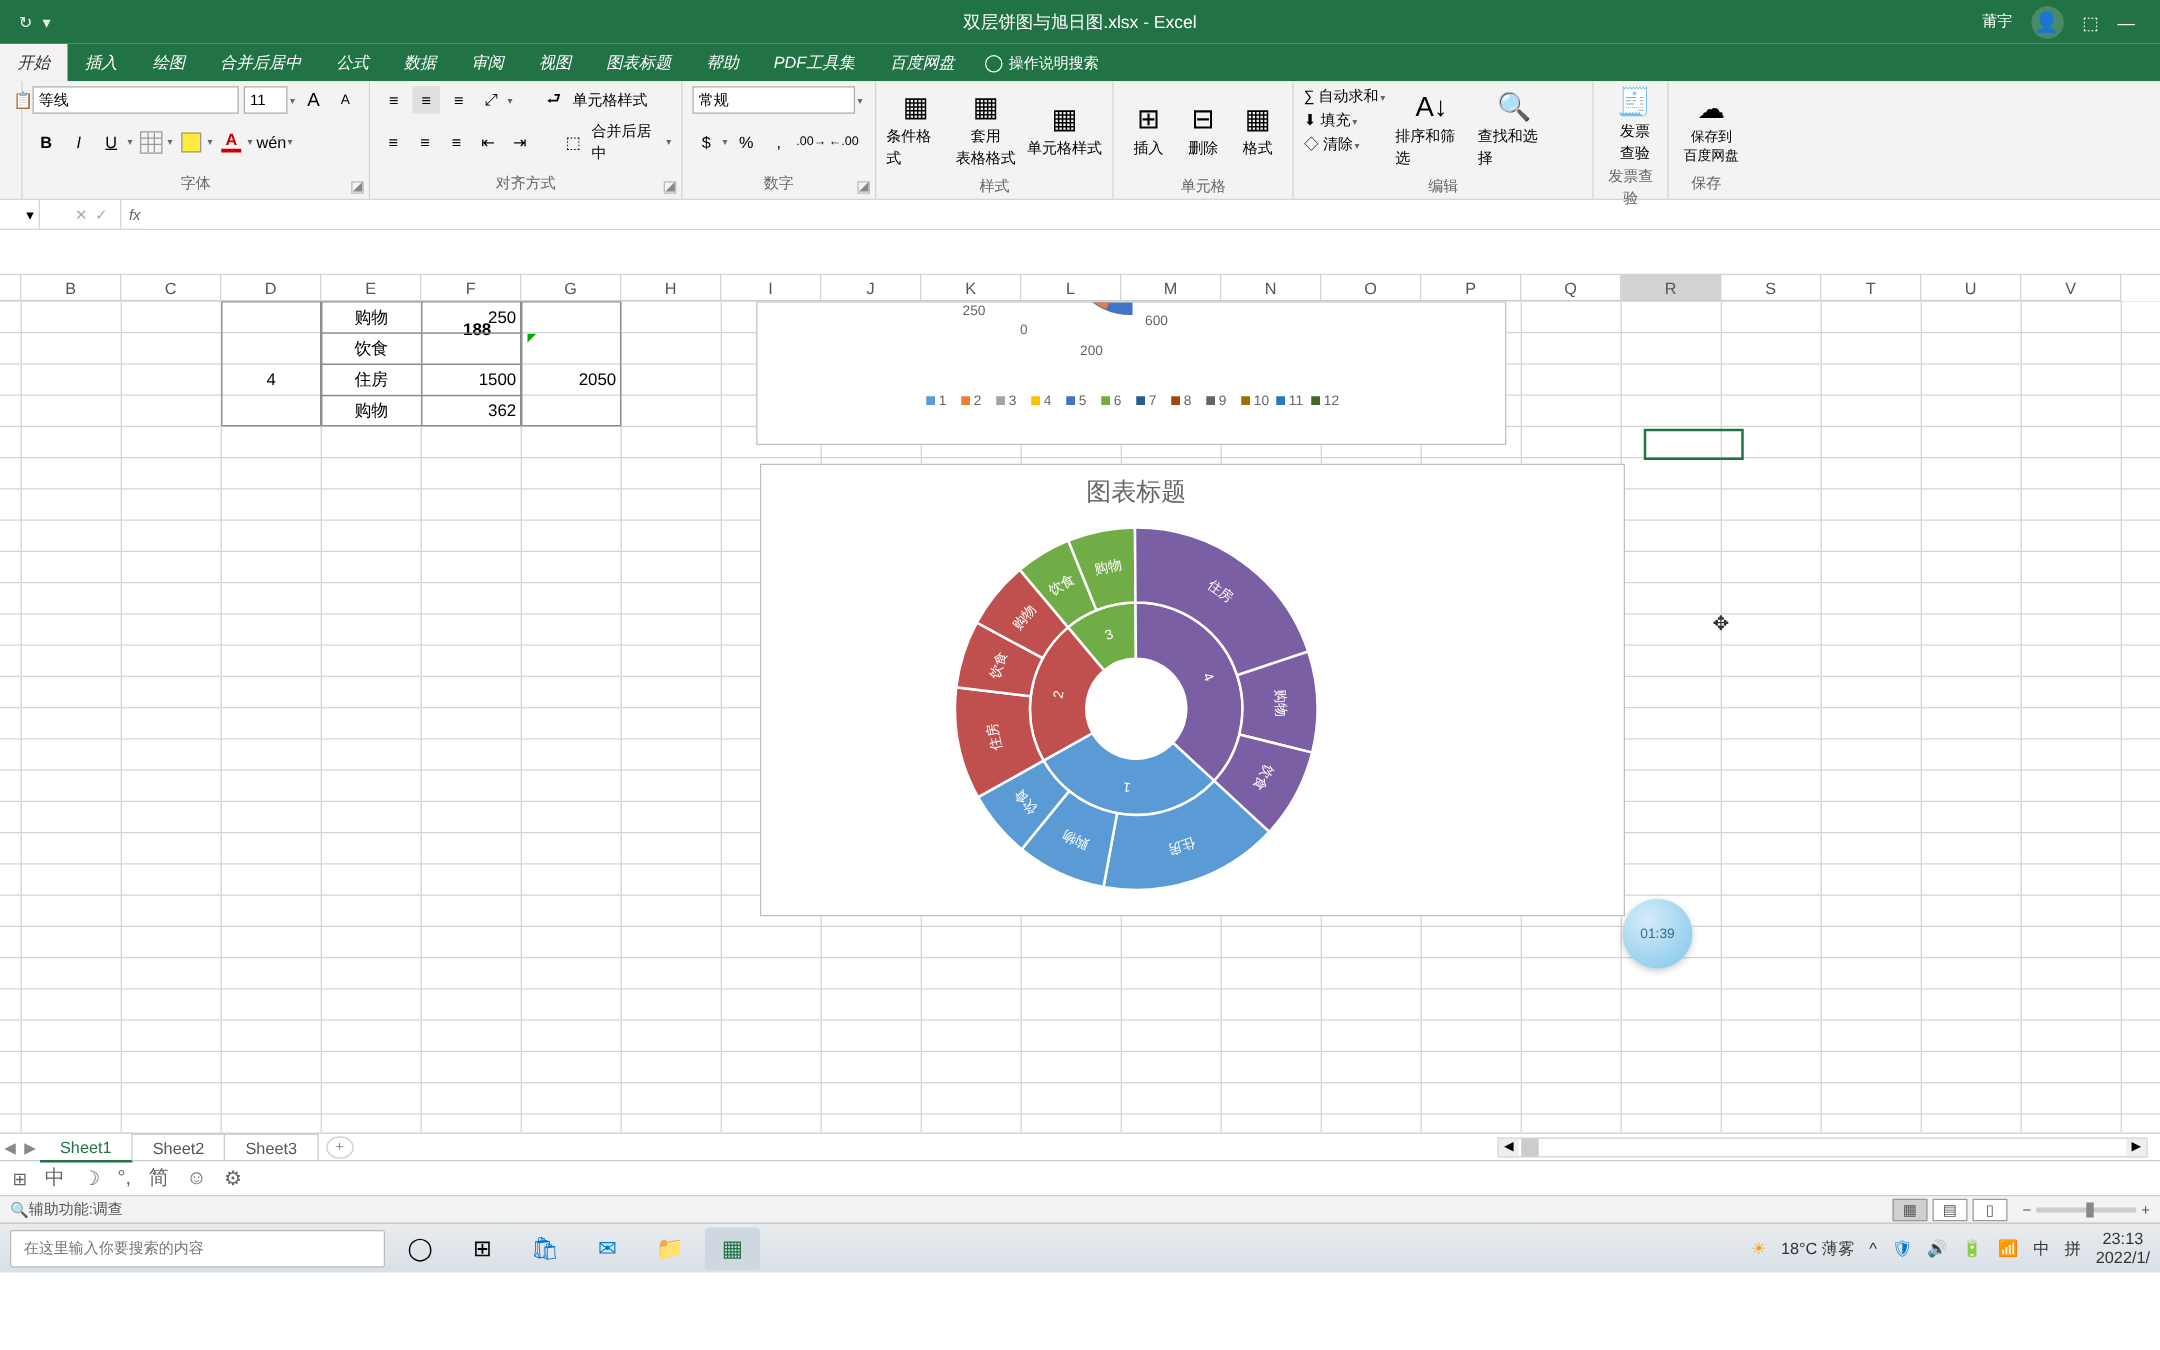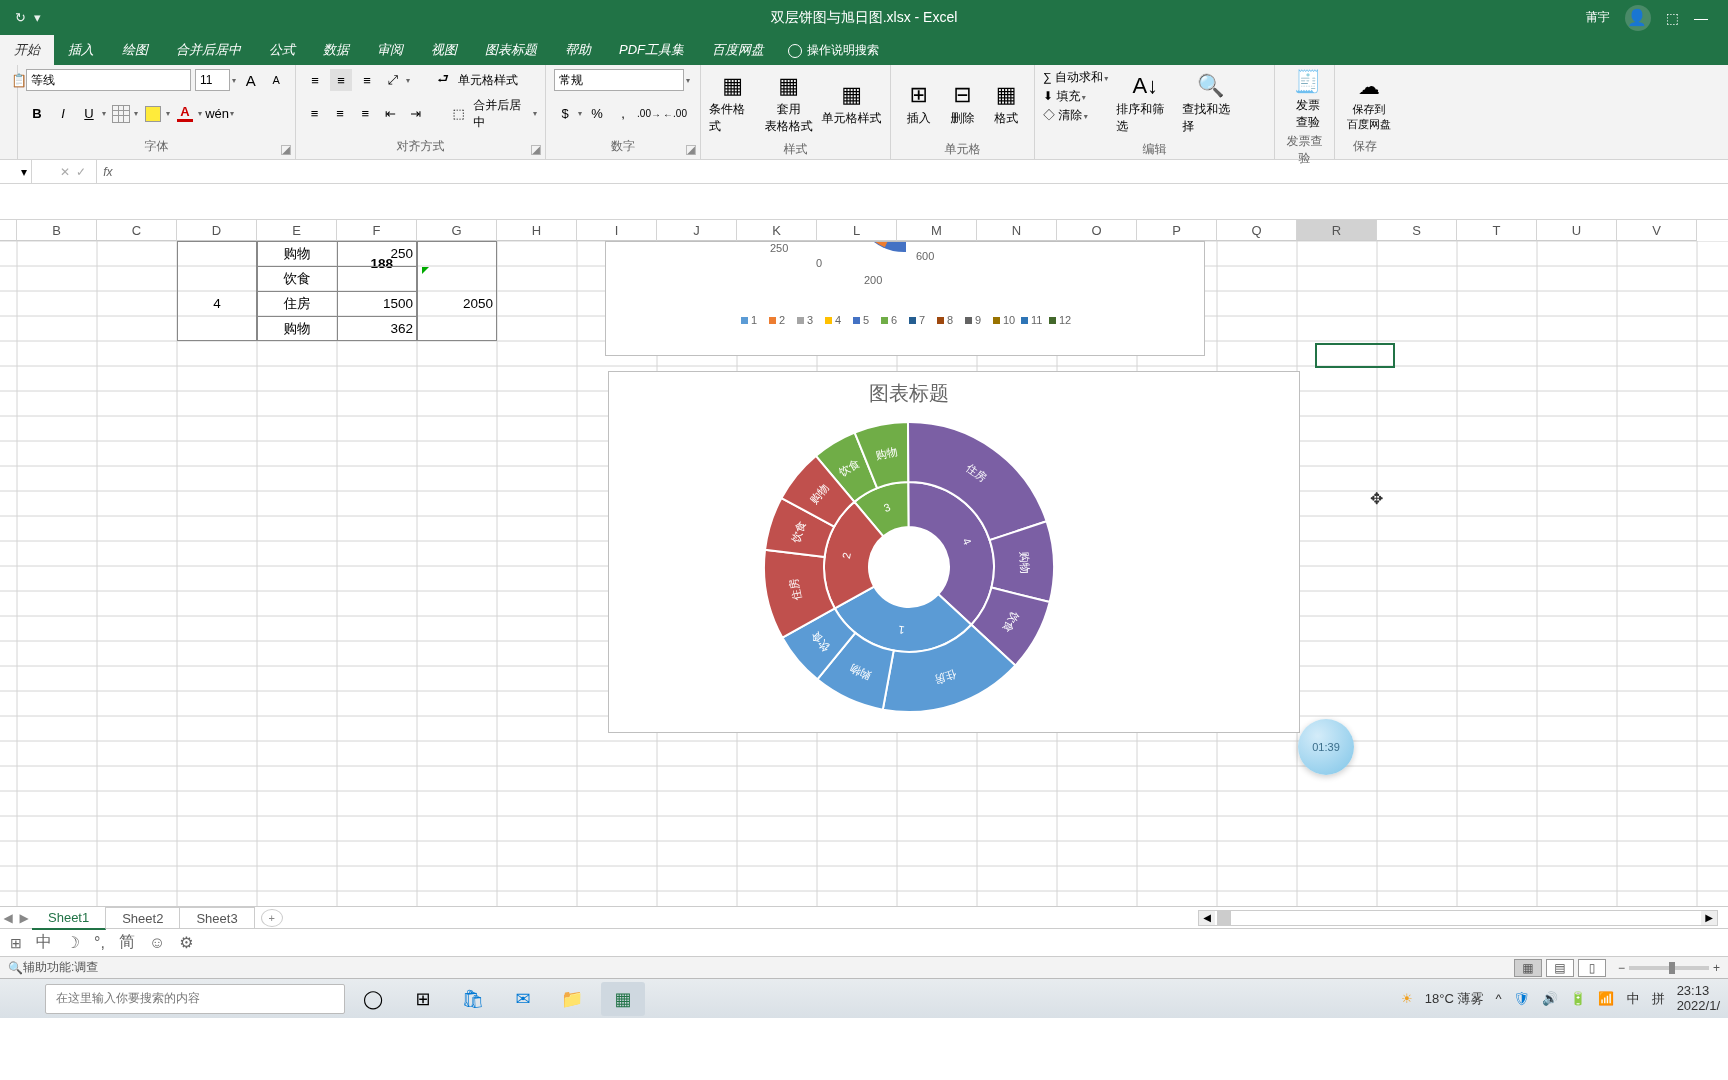--- a/index.html
+++ b/index.html
@@ -84,21 +84,21 @@
 .imebar { height:28px; border-top:1px solid #ccc; display:flex; align-items:center; gap:14px; padding:0 10px; font-size:16px; color:#666; background:#fff;}
 .statusbar { height:22px; border-top:1px solid #ccc; display:flex; align-items:center; background:#f3f3f3; font-size:12px; color:#555; padding:0 8px; }
 .statusbar .right { margin-left:auto; display:flex; align-items:center; gap:4px; }
 .viewbtn { width:28px; height:18px; border:1px solid #999; background:#fff; display:flex; align-items:center; justify-content:center; }
 .viewbtn.active { background:#d0d0d0; }
 .zoom { display:flex; align-items:center; gap:4px; margin-left:8px; }
 .zoom .track { width:80px; height:4px; background:#ccc; position:relative; }
 .zoom .track .th { position:absolute; left:50%; top:-4px; width:6px; height:12px; background:#888; }
 
 .taskbar { height:40px; background:linear-gradient(#e8ecef,#d9e0e6); display:flex; align-items:center; padding:0 8px; gap:6px; border-top:1px solid #bbb;}
-.searchbox { flex:0 0 300px; height:30px; border:1px solid #bbb; background:#fff; padding:0 10px; color:#777; display:flex; align-items:center; border-radius:2px;margin-left:37px;}
+.searchbox { flex:0 0 300px; height:30px; border:1px solid #bbb; background:#fff; padding:0 10px; color:#777; display:flex; align-items:center; border-radius:2px;}
 .tb-icon { width:44px; height:34px; display:flex; align-items:center; justify-content:center; font-size:18px; border-radius:3px; }
 .tb-icon.active { background:#cfd8e0; }
 .tb-right { margin-left:auto; display:flex; align-items:center; gap:12px; font-size:13px; color:#333; }
 
 
 .timerbubble { position:absolute; width:56px; height:56px; border-radius:50%; background:radial-gradient(circle at 35% 30%, #d4ecf9, #7fc5e8); display:flex; align-items:center; justify-content:center; font-size:11px; color:#3a6d8a; box-shadow:0 2px 6px rgba(0,0,0,.2);}
 
 
 .sb-label { font-size:11px; fill:#fff; }
 .legend { font-size:11px; fill:#666; }
@@ -554,18 +554,18 @@
   <div class="tb-right">
     <span style="color:#f0a020">☀</span>
     <span>18°C 薄雾</span>
     <span>^</span>
     <span style="color:#0078d4">🛡</span>
     <span>🔊</span>
     <span>🔋</span>
     <span>📶</span>
     <span>中</span>
     <span>拼</span>
-    <div style="text-align:left;line-height:1.1">
+    <div style="text-align:center;line-height:1.1">
       <div>23:13</div>
       <div>2022/1/</div>
     </div>
   </div>
 </div>
 
 </body></html>

